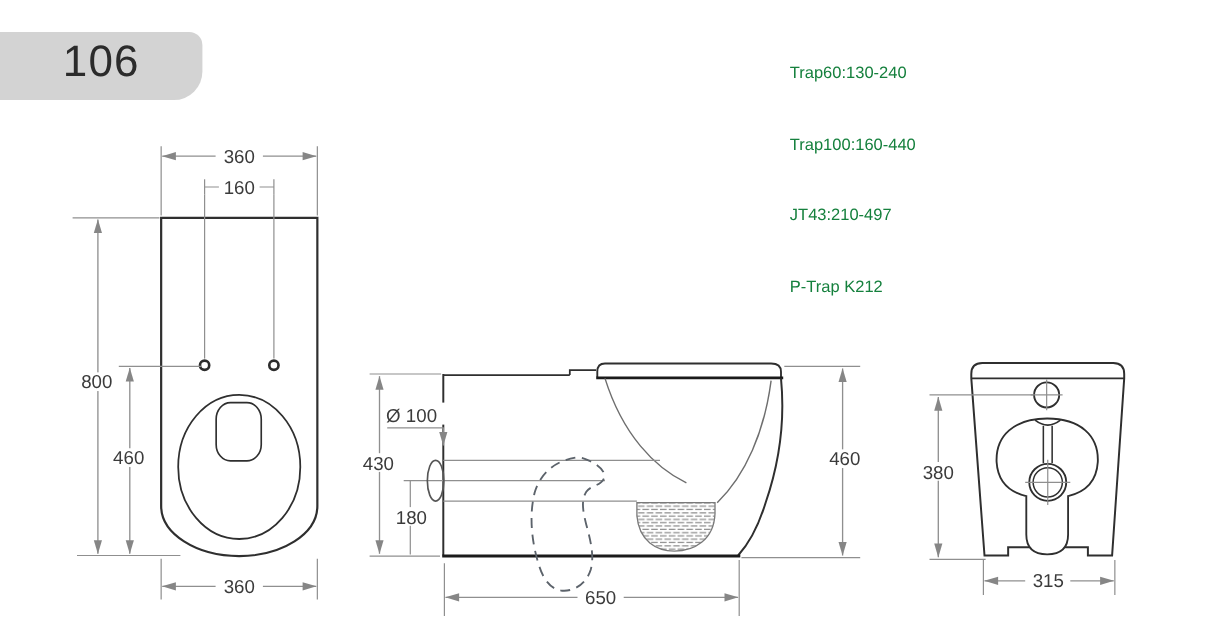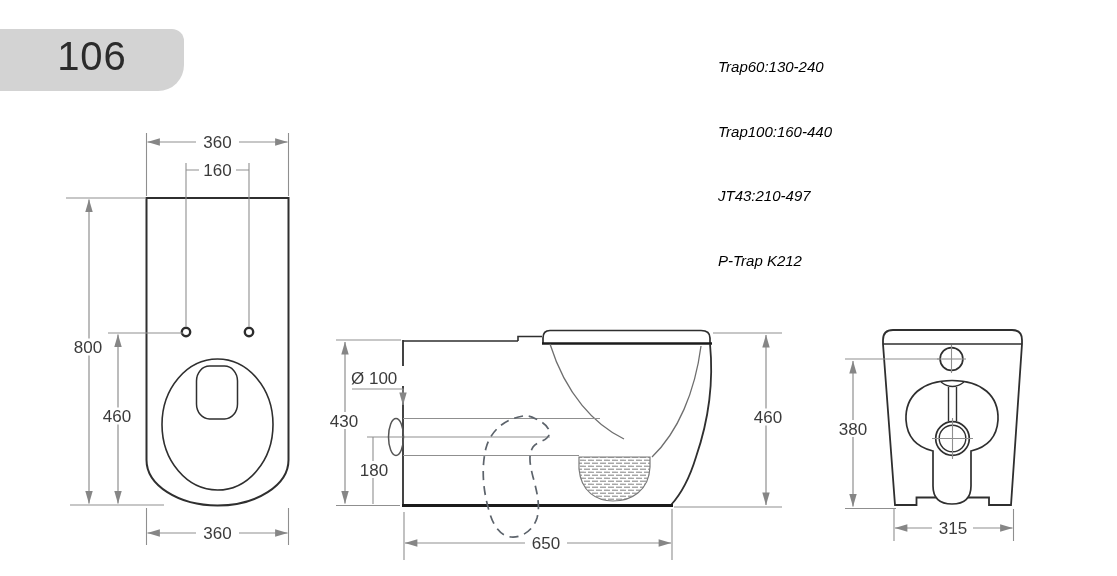--- a/index.html
+++ b/index.html
@@ -23,21 +23,21 @@
 </style>
 </head>
 <body>
 
 <div id="canvas">
 
   <div id="model-box" style="background:#d3d3d3;">
     <span style="color:#2b2b2b;">106</span>
   </div>
 
-  <div id="trap-specs" style="color:#000000;font-style:italic;">
+  <div id="trap-specs" style="color:#15803d;">
     <div>Trap60:130-240</div>
     <div>Trap100:160-440</div>
     <div>JT43:210-497</div>
     <div>P-Trap K212</div>
   </div>
 
   <svg id="drawing" width="1117" height="576" viewBox="0 0 1117 576">
     <defs>
       <marker id="arr" viewBox="0 0 12 8" refX="11.4" refY="4" markerWidth="13.5" markerHeight="9" markerUnits="userSpaceOnUse" orient="auto-start-reverse">
         <path d="M0.4,0.7 L11.6,4 L0.4,7.3 Z" fill="#868686"></path>

